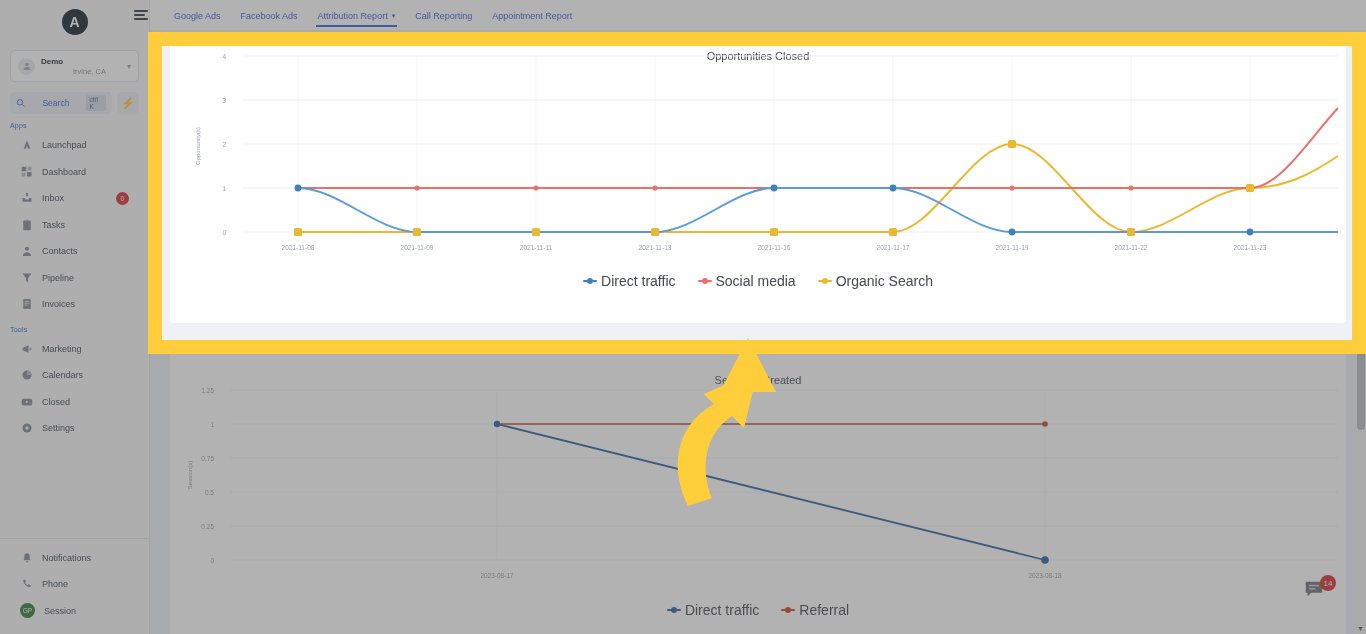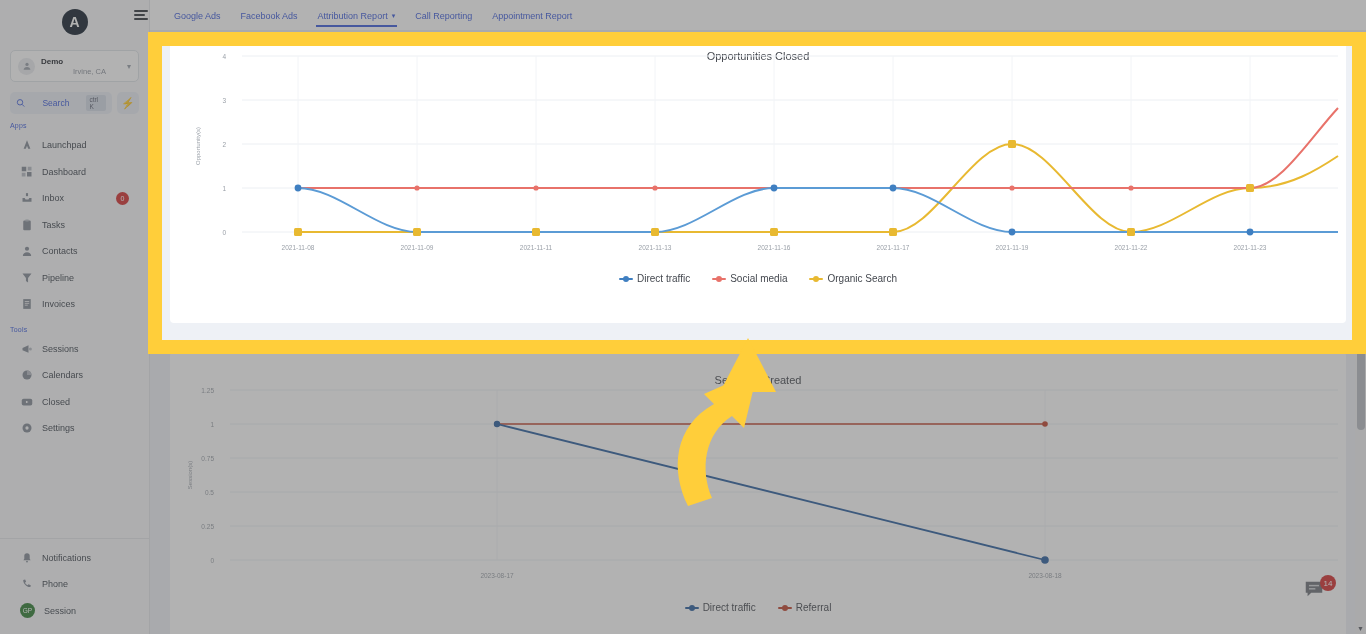--- a/index.html
+++ b/index.html
@@ -106,21 +106,21 @@
     text-align:center; font-size:11px; color:#44484f; padding-top:22px;
   }
   .plot { position:absolute; left:0; right:0; top:0; bottom:0; }
   svg { display:block; }
   .axlabel { font-size:6.5px; fill:#9aa0a8; font-family:"Liberation Sans",sans-serif; }
   .ytitle { font-size:6px; fill:#9aa0a8; font-family:"Liberation Sans",sans-serif; }
   .legend-row {
     position:absolute; left:0; right:0; display:flex; justify-content:center;
     gap:22px; align-items:center;
   }
-  .lg { display:flex; align-items:center; gap:4px; font-size:10px; color:#44484f; }
+  .lg { display:flex; align-items:center; gap:4px; font-size:14px; color:#44484f; }
   .lg .mk { width:14px; height:2px; border-radius:1px; position:relative; }
   .lg .mk:after {
     content:""; position:absolute; left:4px; top:-2px; width:6px; height:6px; border-radius:50%;
     background:inherit;
   }
 
   
   #dim {
     position:absolute; left:0; top:0; width:1366px; height:634px;
     background:rgba(85,85,85,0.45); pointer-events:none;
@@ -266,21 +266,21 @@
 
   <div class="sec-label">Tools</div>
 
   <div class="nav-item">
     <span class="ic">
         <svg width="12" height="12" viewBox="0 0 16 16">
           <path d="M2 6.5 10 3v10L2 9.5z" fill="#838a95"></path>
           <circle cx="12.5" cy="8" r="2" fill="#b6bbc3"></circle>
         </svg>
       </span>
-    <span>Sessions</span>
+    <span>Marketing</span>
   </div>
   <div class="nav-item">
     <span class="ic">
         <svg width="12" height="12" viewBox="0 0 16 16">
           <circle cx="8" cy="8" r="6" fill="#838a95"></circle>
           <path d="M8 8V2a6 6 0 0 1 6 6z" fill="#b6bbc3"></path>
         </svg>
       </span>
     <span>Calendars</span>
   </div>

